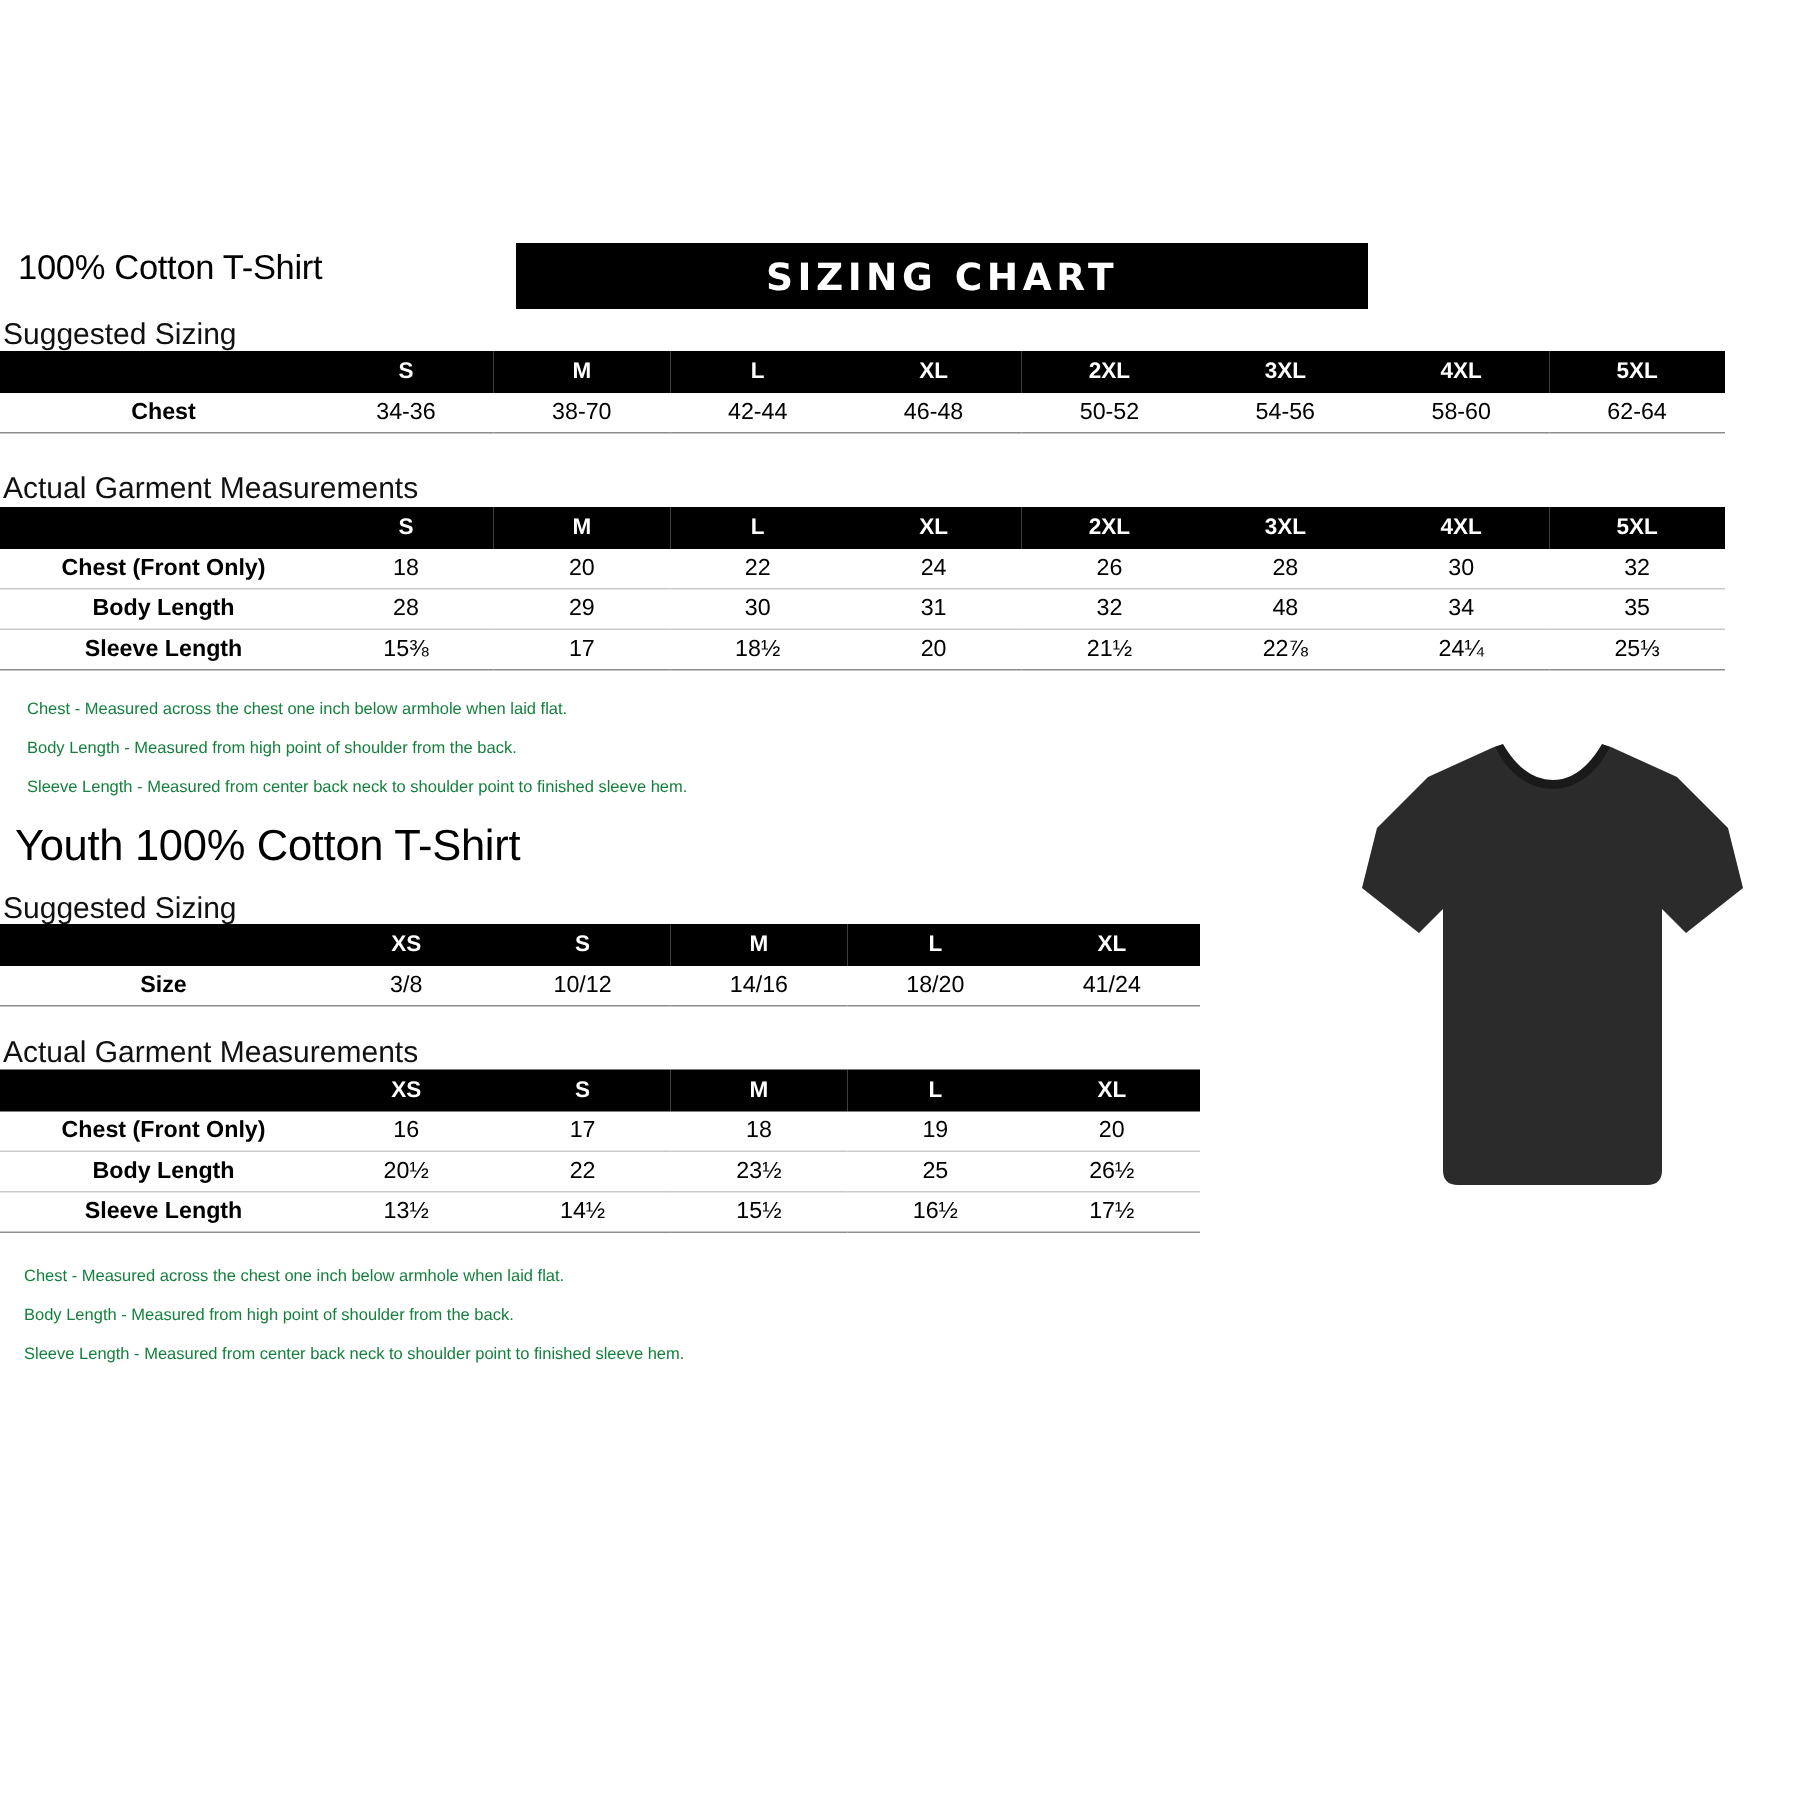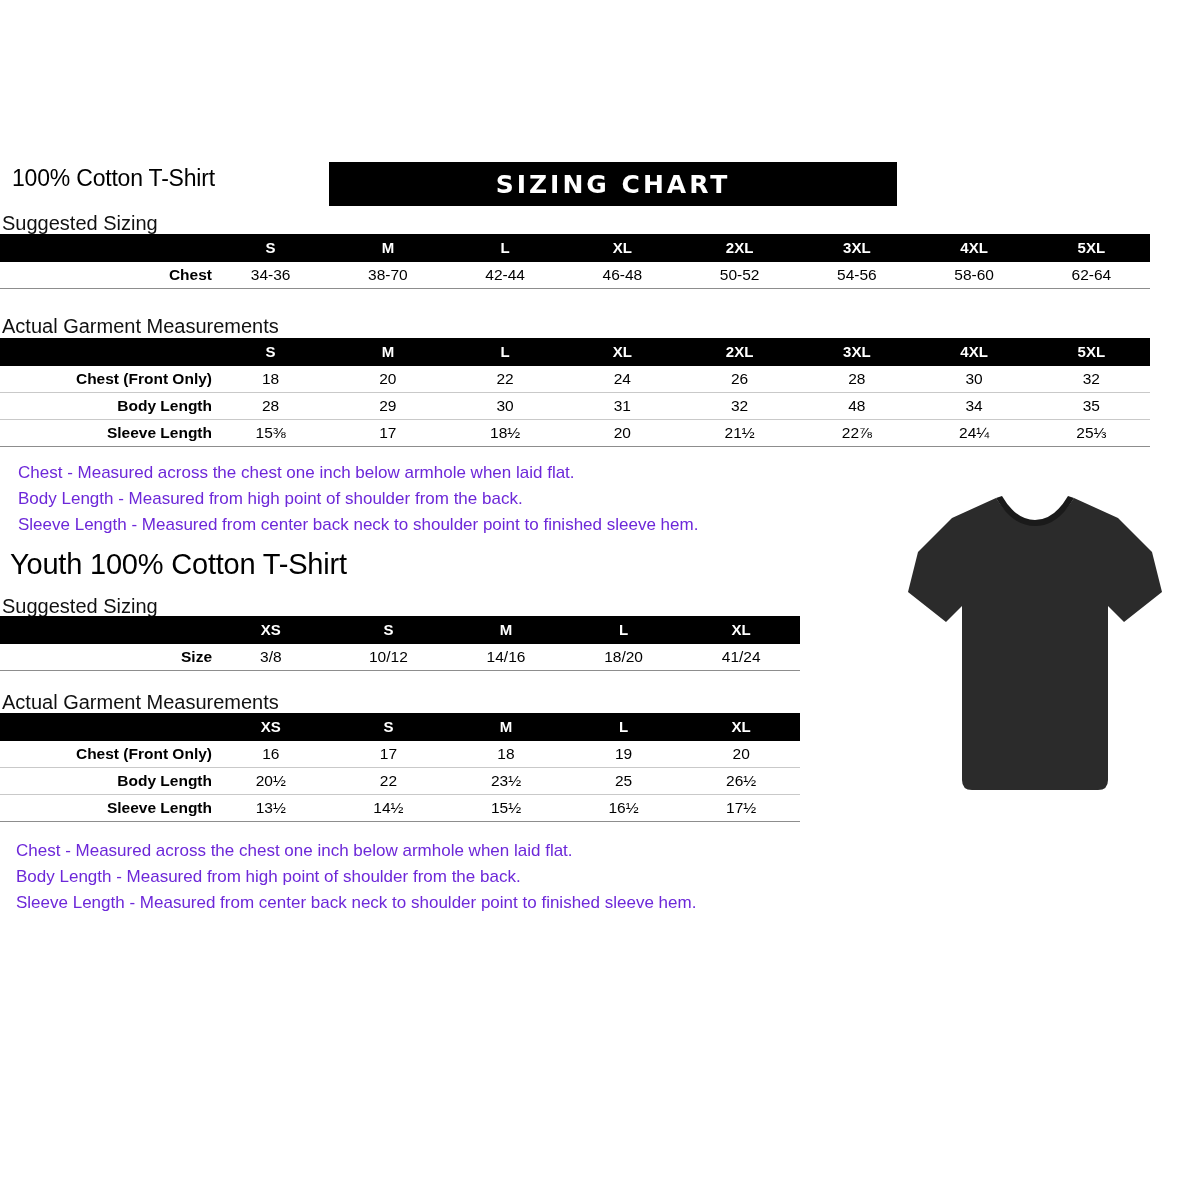--- a/index.html
+++ b/index.html
@@ -34,21 +34,21 @@
     position: absolute;
     left: 0;
     top: 0;
     font-size: 23px;
     font-weight: 400;
     letter-spacing: -0.2px;
     white-space: nowrap;
   }
   .sizing-banner {
     position: absolute;
-    left: 317px;
+    left: 332px;
     top: -3px;
     width: 568px;
     height: 44px;
     background: #000000;
     color: #ffffff;
     display: flex;
     align-items: center;
     justify-content: center;
   }
   .sizing-banner span {
@@ -88,40 +88,40 @@
     font-size: 15px;
     height: 28px;
     line-height: 28px;
   }
   table.grid thead th.rowlabel-head {
     background: #000000;
     text-align: left;
     padding-left: 6px;
   }
   table.grid td.rowlabel {
-    text-align: right;
+    text-align: center;
     padding-left: 6px;
     font-weight: 700;
     font-size: 15.5px;
   }
   table.grid tbody tr td {
     border-bottom: 1px solid #c9c9c9;
   }
   table.grid tbody tr:last-child td {
     border-bottom: 1px solid #8d8d8d;
   }
   table.single tbody tr td {
     border-bottom: none;
   }
 
   .notes {
     position: absolute;
-    font-size: 17px;
+    font-size: 11px;
     line-height: 26px;
-    color: #6d28d9;
+    color: #15803d;
     white-space: nowrap;
   }
 
   
   .youth-title {
     position: absolute;
     left: 10px;
     top: 548px;
     font-size: 29px;
     font-weight: 400;

